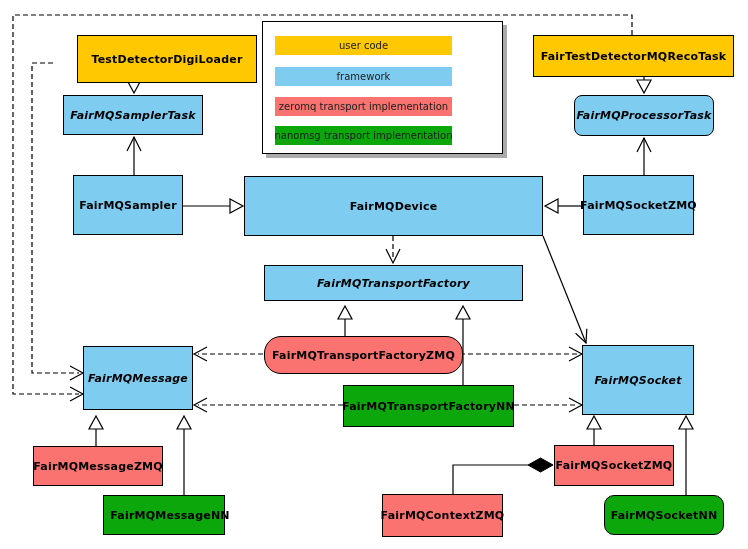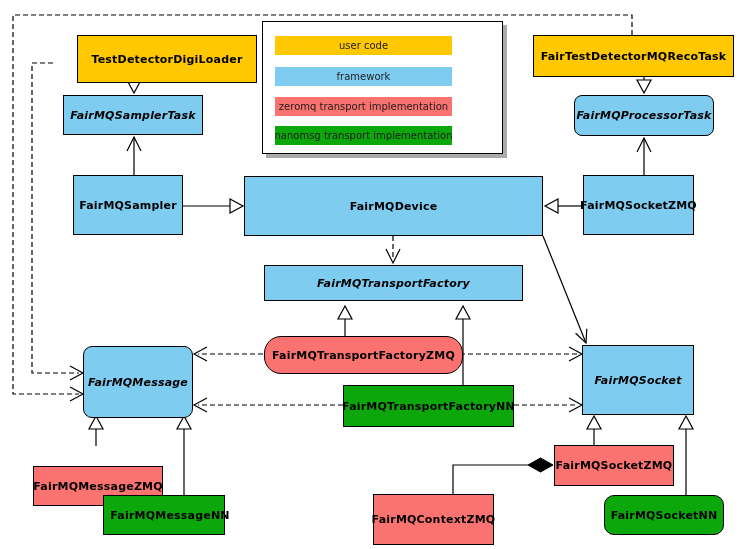--- a/index.html
+++ b/index.html
@@ -190,23 +190,23 @@
   </div>
 
   <div class="node cat-user" style="left:53px; top:35px; width:180px; height:48px;margin-left:24px;">TestDetectorDigiLoader</div>
   <div class="node cat-user" style="left:533px; top:35px; width:201px; height:42px;">FairTestDetectorMQRecoTask</div>
   <div class="node cat-fw abstract" style="left:63px; top:95px; width:140px; height:40px;">FairMQSamplerTask</div>
   <div class="node cat-fw abstract" style="left:574px; top:95px; width:140px; height:41px;border-radius:8px;">FairMQProcessorTask</div>
   <div class="node cat-fw" style="left:73px; top:175px; width:110px; height:60px;">FairMQSampler</div>
   <div class="node cat-fw" style="left:244px; top:176px; width:299px; height:60px;">FairMQDevice</div>
   <div class="node cat-fw" style="left:583px; top:175px; width:111px; height:60px;">FairMQSocketZMQ</div>
   <div class="node cat-fw abstract" style="left:264px; top:265px; width:259px; height:36px;">FairMQTransportFactory</div>
-  <div class="node cat-fw abstract" style="left:83px; top:346px; width:110px; height:72px;border-radius:9px;">FairMQMessage</div>
+  <div class="node cat-fw abstract" style="left:83px; top:346px; width:110px; height:64px;">FairMQMessage</div>
   <div class="node cat-fw abstract" style="left:582px; top:345px; width:112px; height:70px;">FairMQSocket</div>
   <div class="node cat-zmq" style="left:264px; top:336px; width:199px; height:38px;border-radius:17px;">FairMQTransportFactoryZMQ</div>
   <div class="node cat-nn" style="left:343px; top:385px; width:171px; height:42px;">FairMQTransportFactoryNN</div>
-  <div class="node cat-zmq" style="left:33px; top:446px; width:130px; height:40px;margin-top:20px;">FairMQMessageZMQ</div>
+  <div class="node cat-zmq" style="left:33px; top:446px; width:130px; height:40px;">FairMQMessageZMQ</div>
   <div class="node cat-nn" style="left:103px; top:495px; width:122px; height:40px;padding-left:12px;">FairMQMessageNN</div>
-  <div class="node cat-zmq" style="left:373px; top:494px; width:121px; height:51px;">FairMQContextZMQ</div>
+  <div class="node cat-zmq" style="left:382px; top:494px; width:121px; height:43px;">FairMQContextZMQ</div>
   <div class="node cat-zmq" style="left:554px; top:445px; width:120px; height:41px;">FairMQSocketZMQ</div>
   <div class="node cat-nn" style="left:604px; top:495px; width:120px; height:40px;border-radius:10px;">FairMQSocketNN</div>
 
 </div>
 
 </body></html>

